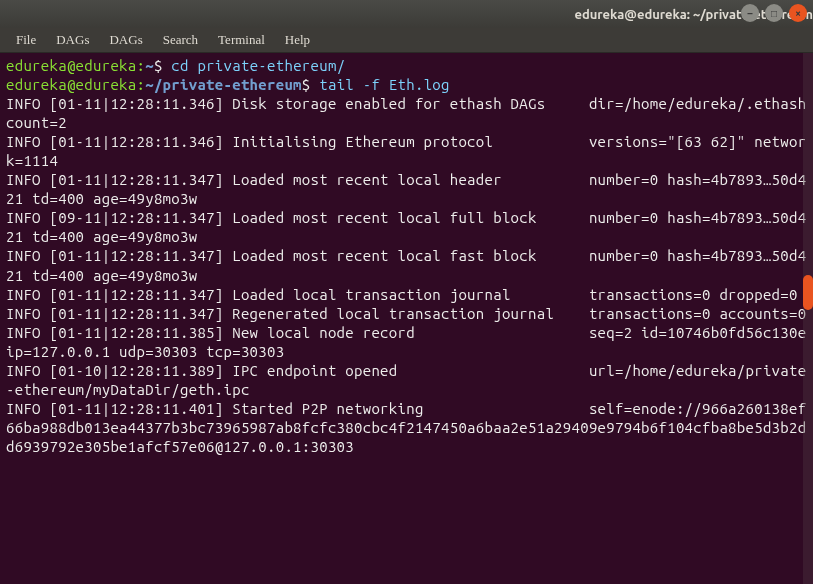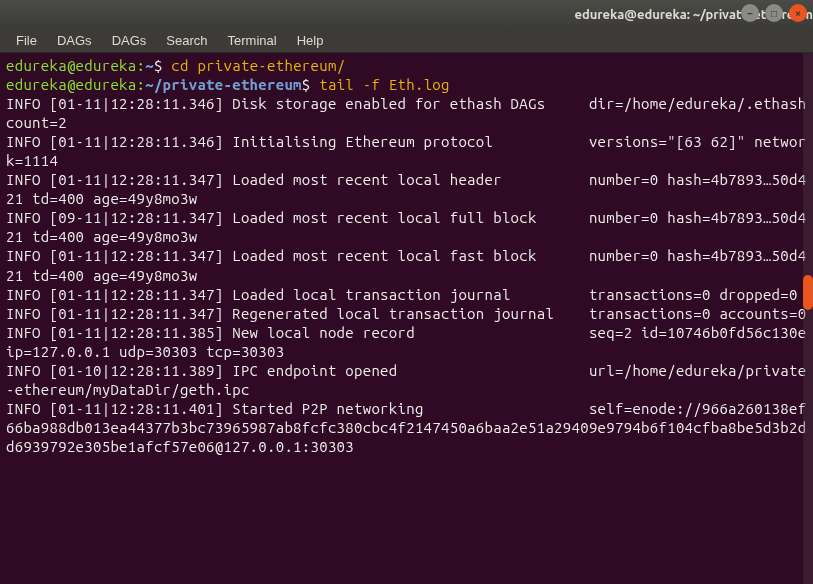--- a/index.html
+++ b/index.html
@@ -45,21 +45,21 @@
     }
     .btn-min { background: #8b8b85; }
     .btn-max { background: #8b8b85; }
     .btn-close { background: #e95420; }
     .menubar {
       height: 25px;
       background: #3d3b37;
       display: flex;
       align-items: center;
       padding: 0 6px;
-      font-family: Liberation Sans, sans-serif;
+      font-family: Liberation Serif, serif;
       font-size: 13px;
       color: #dfdbd2;
       border-bottom: 1px solid #2a2926;
     }
     .menu-item {
       padding: 0 10px;
       cursor: pointer;
     }
     .terminal {
       background: #300a24;
@@ -69,21 +69,21 @@
       overflow-y: auto;
       line-height: 1.27;
       font-size: 15px;
       white-space: pre-wrap;
       word-break: break-all;
       letter-spacing: 0.3px;
     }
     .prompt-user { color: #8ae234; font-weight: normal; }
     .prompt-path { color: #729fcf; font-weight: bold; }
     .prompt-dollar { color: #eeeeec; }
-    .cmd { color: #eab308; }
+    .cmd { color: #7dd3fc; }
     .scrollbar {
       position: absolute;
       right: 0;
       top: 275px;
       width: 10px;
       height: 35px;
       background: #e95420;
       border-radius: 5px;
     }
     .scrolltrack {

